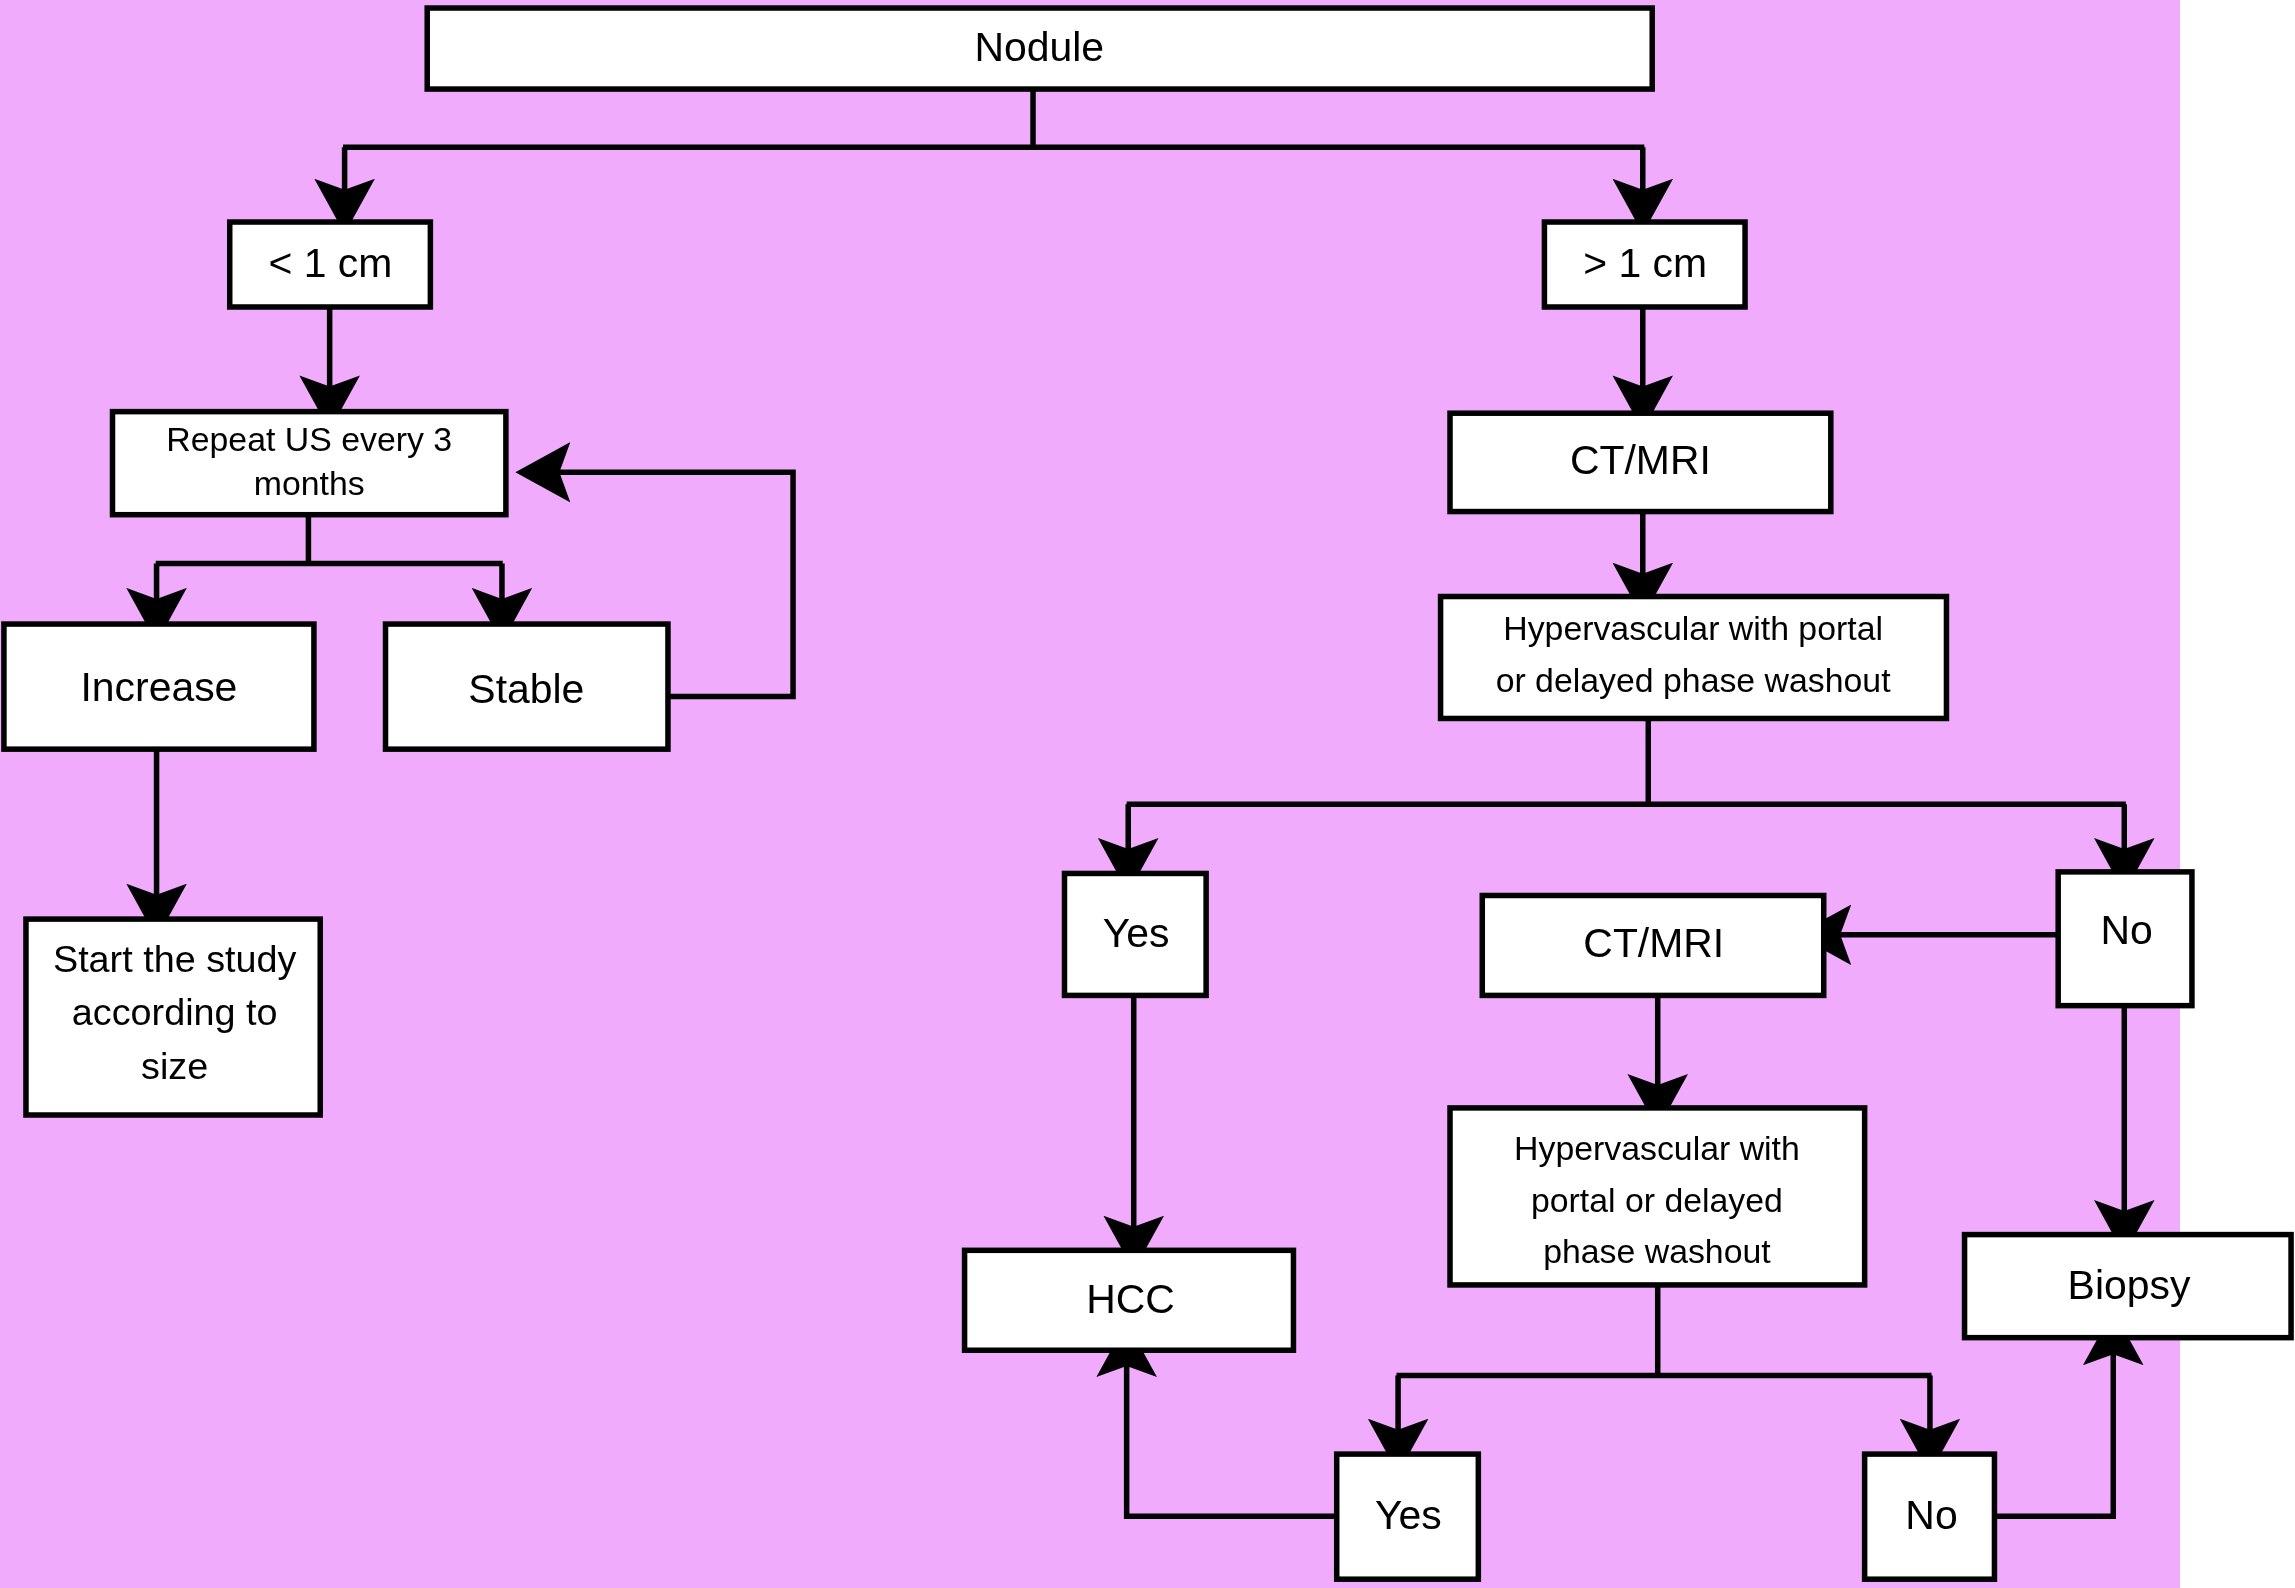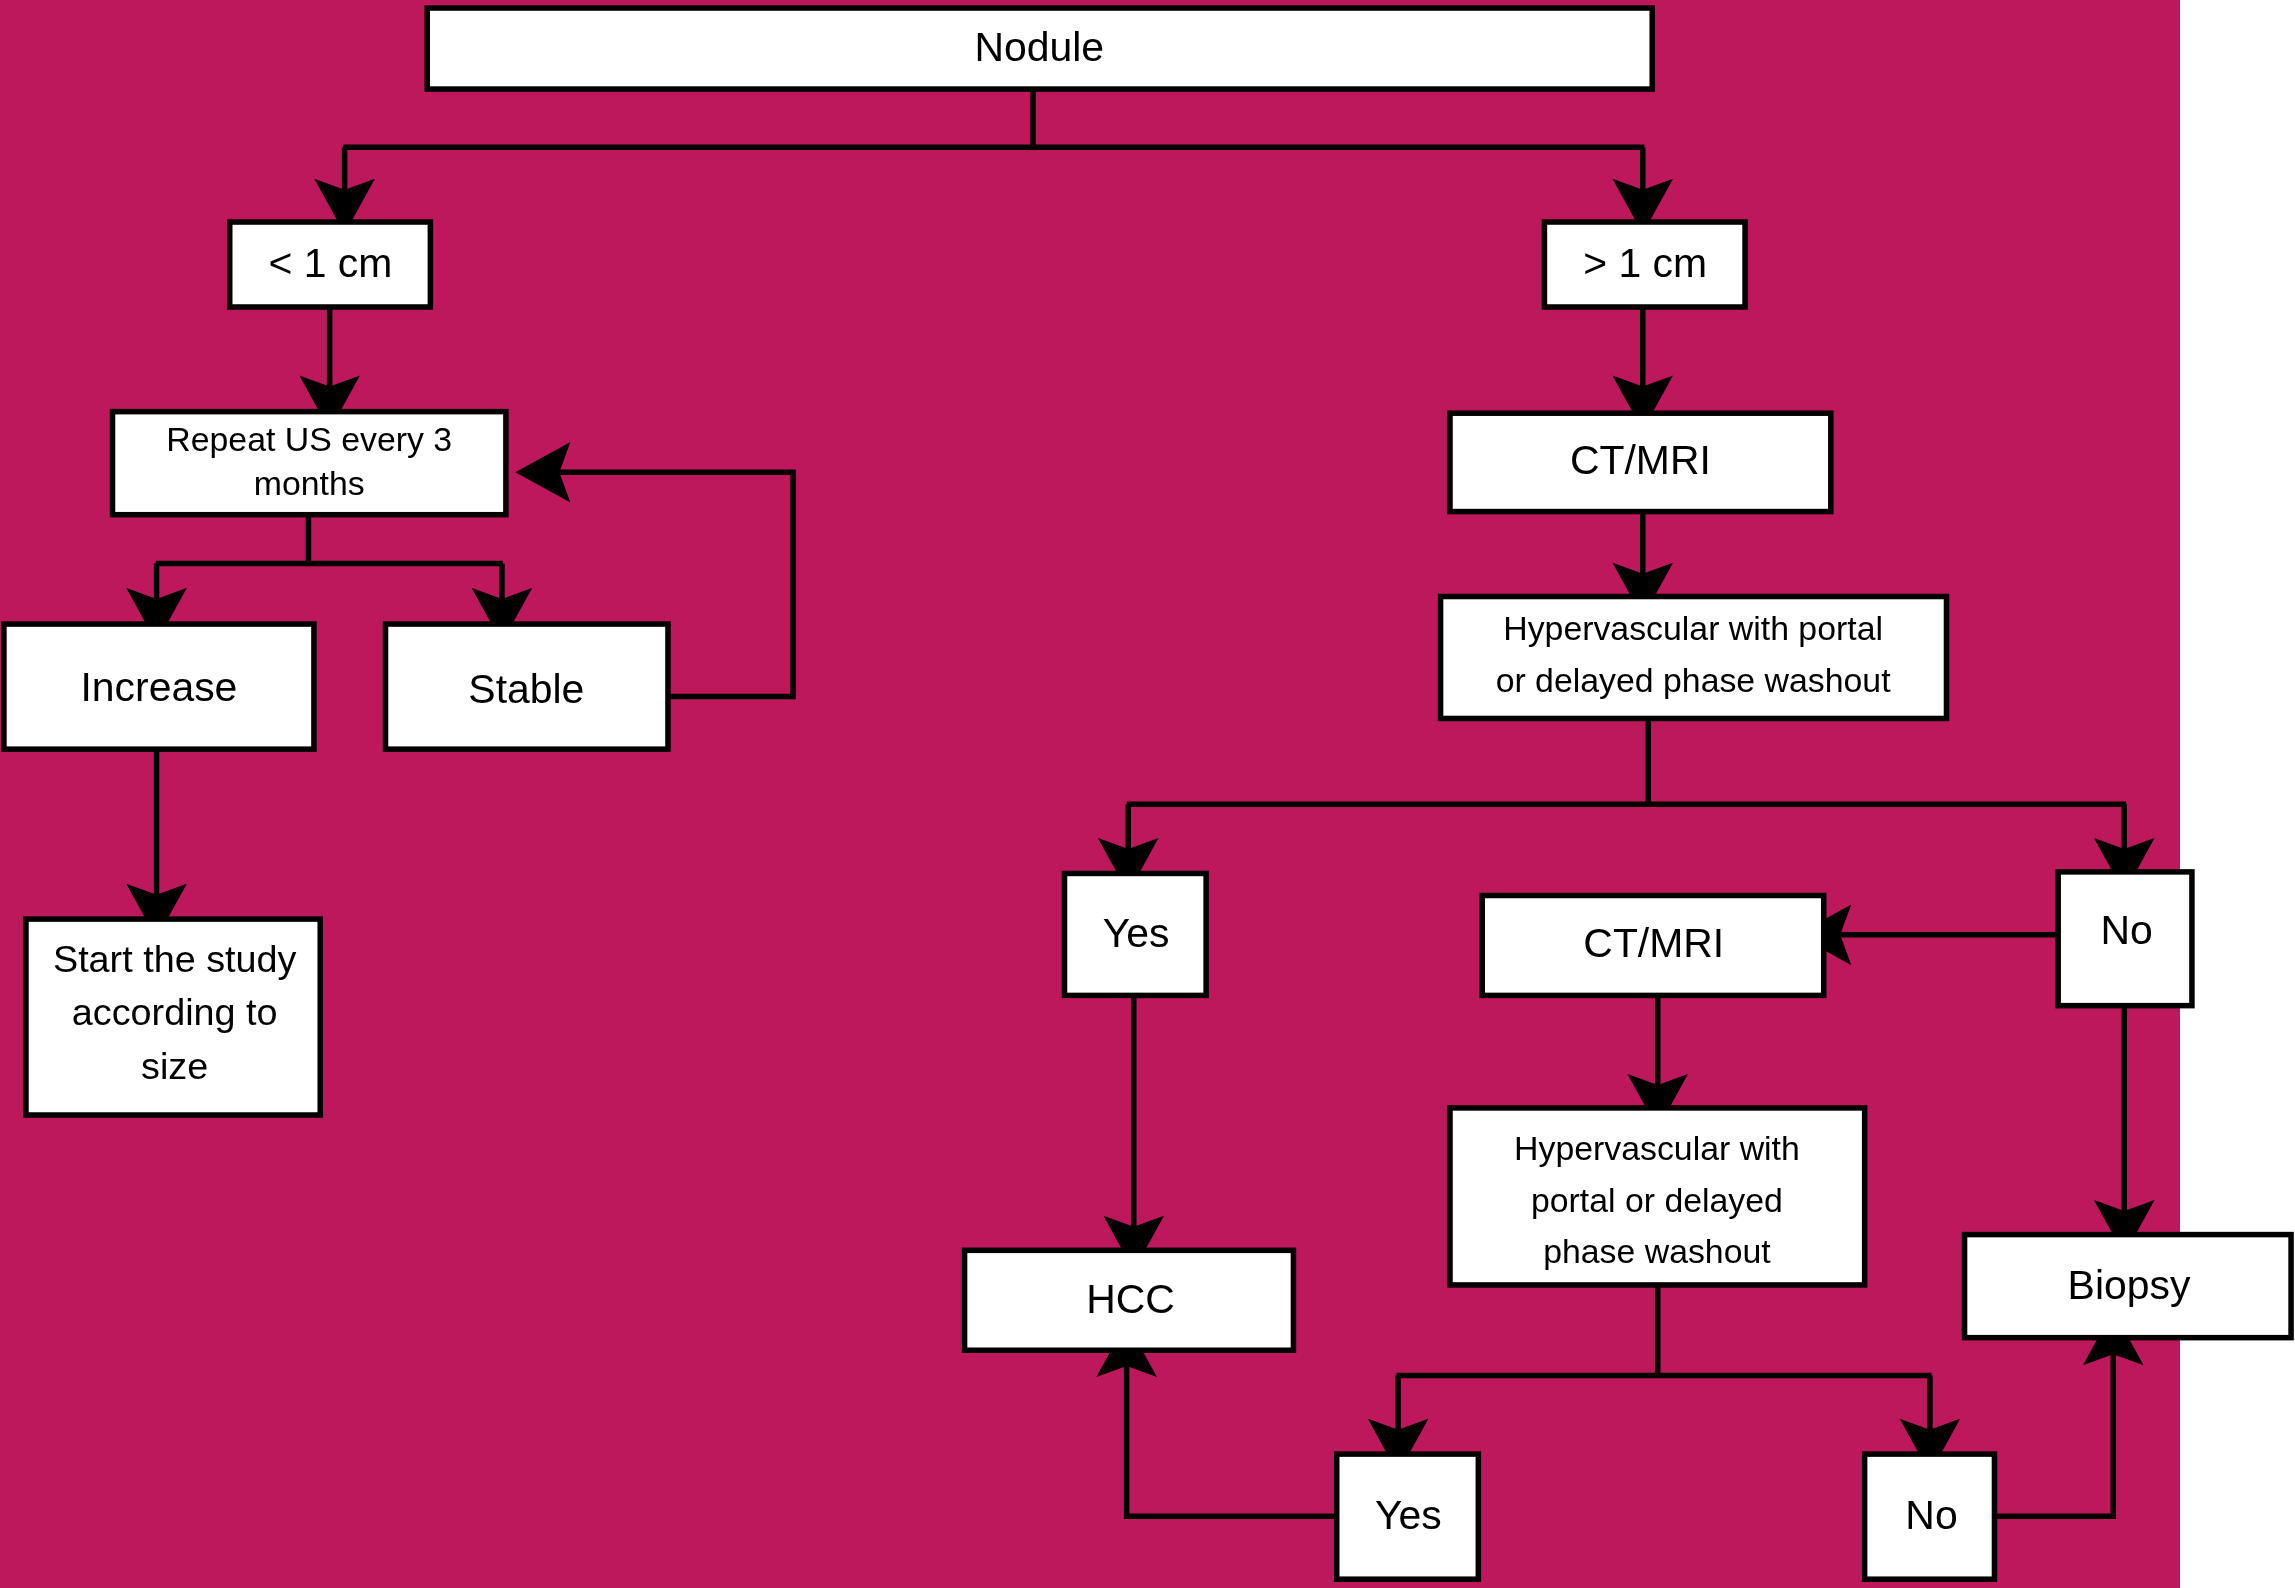--- a/index.html
+++ b/index.html
@@ -4,21 +4,21 @@
 <style>
   html, body {
     margin: 0;
     padding: 0;
     background: #ffffff;
   }
   #diagram-root {
     position: relative;
     width: 2180px;
     height: 1588px;
-    background: #be185d;
+    background: #f0abfc;
     font-family: "Liberation Sans", sans-serif;
   }
   svg#flow-svg {
     position: absolute;
     top: 0;
     left: 0;
     width: 2295px;
     height: 1588px;
     display: block;
   }

